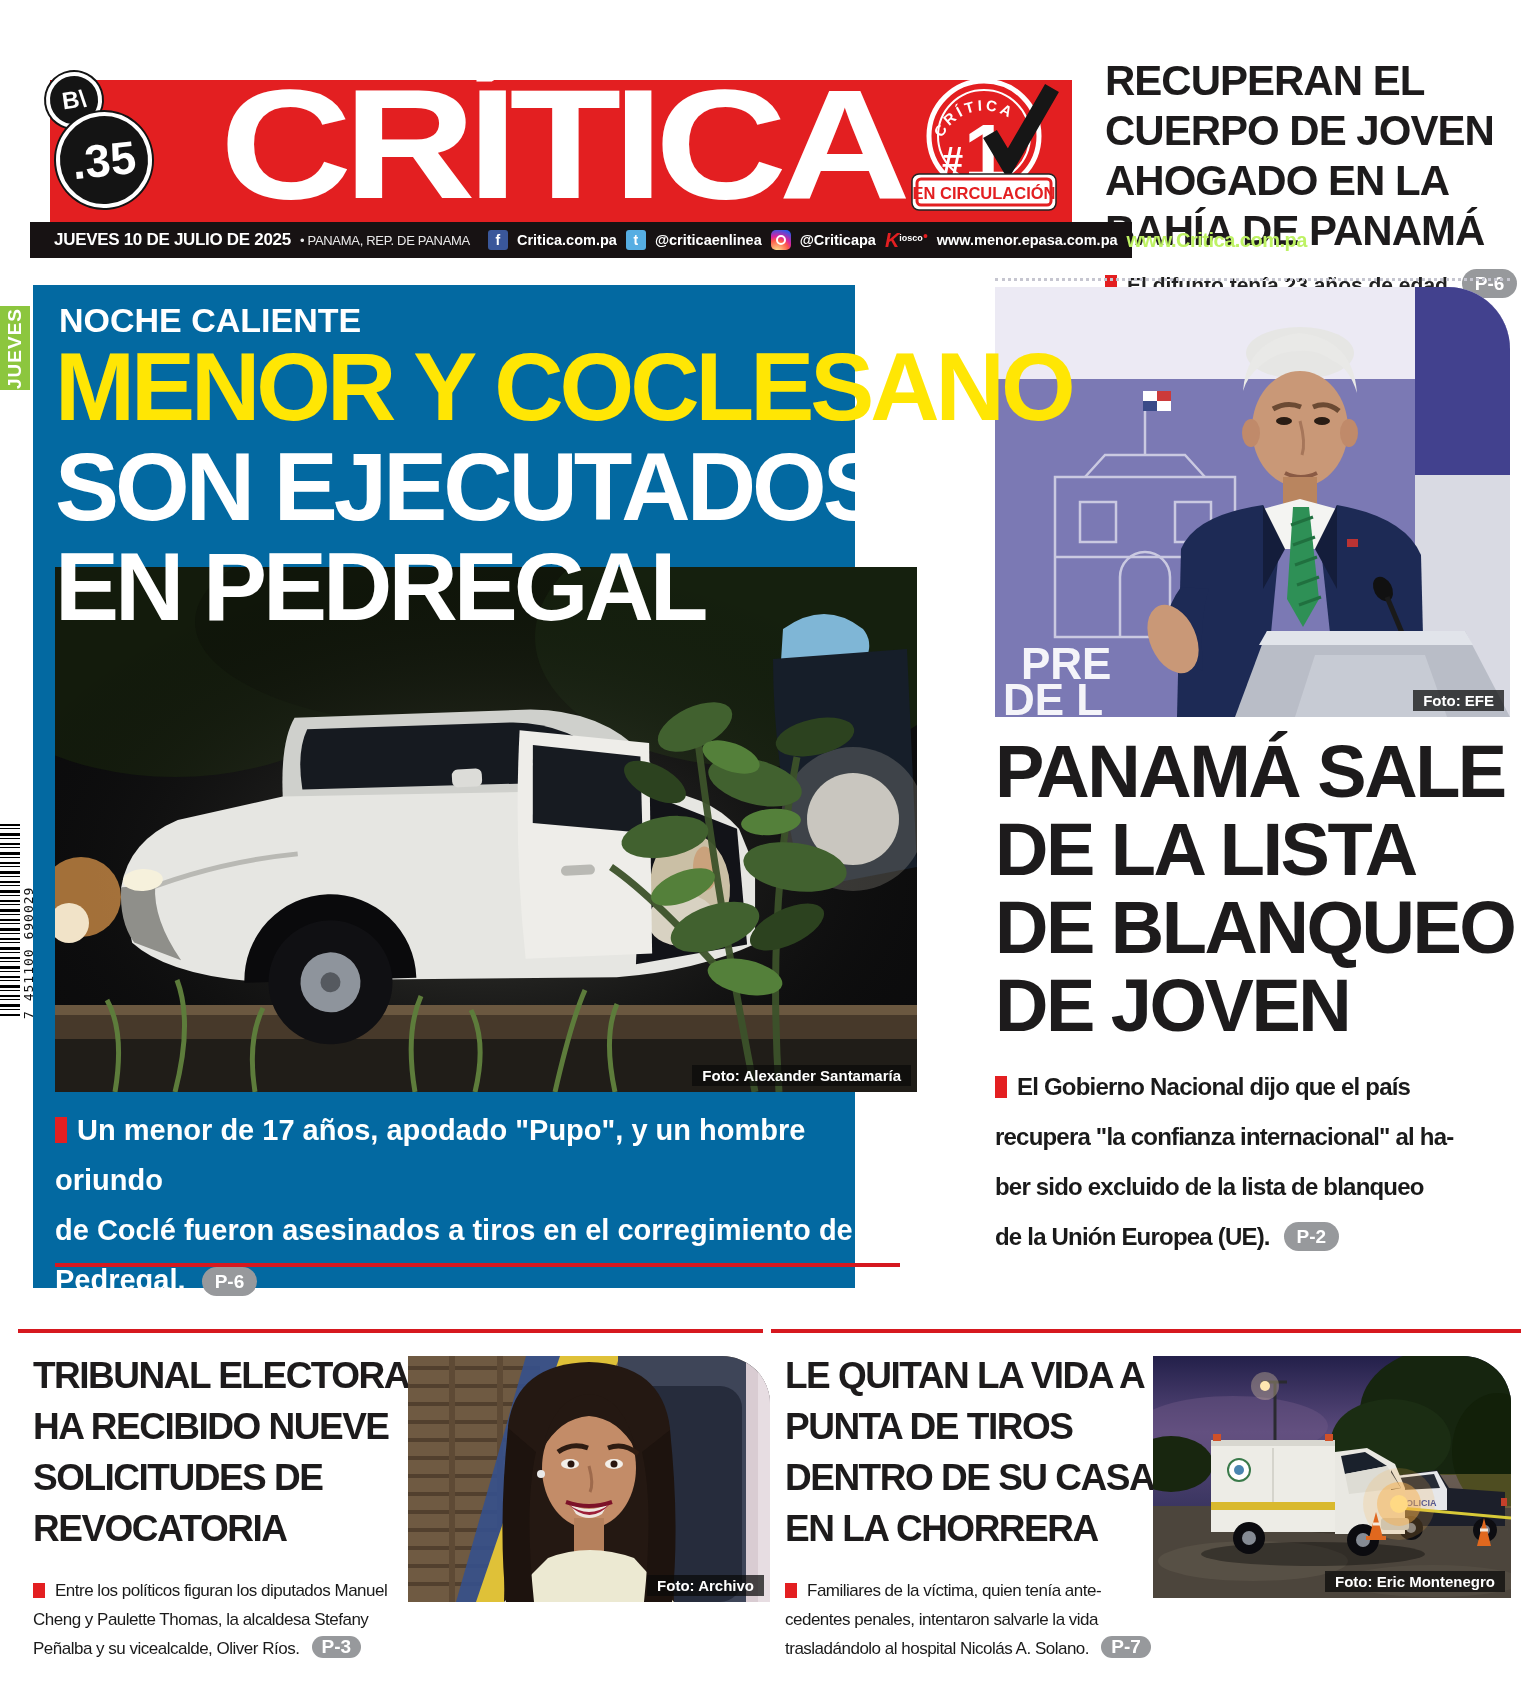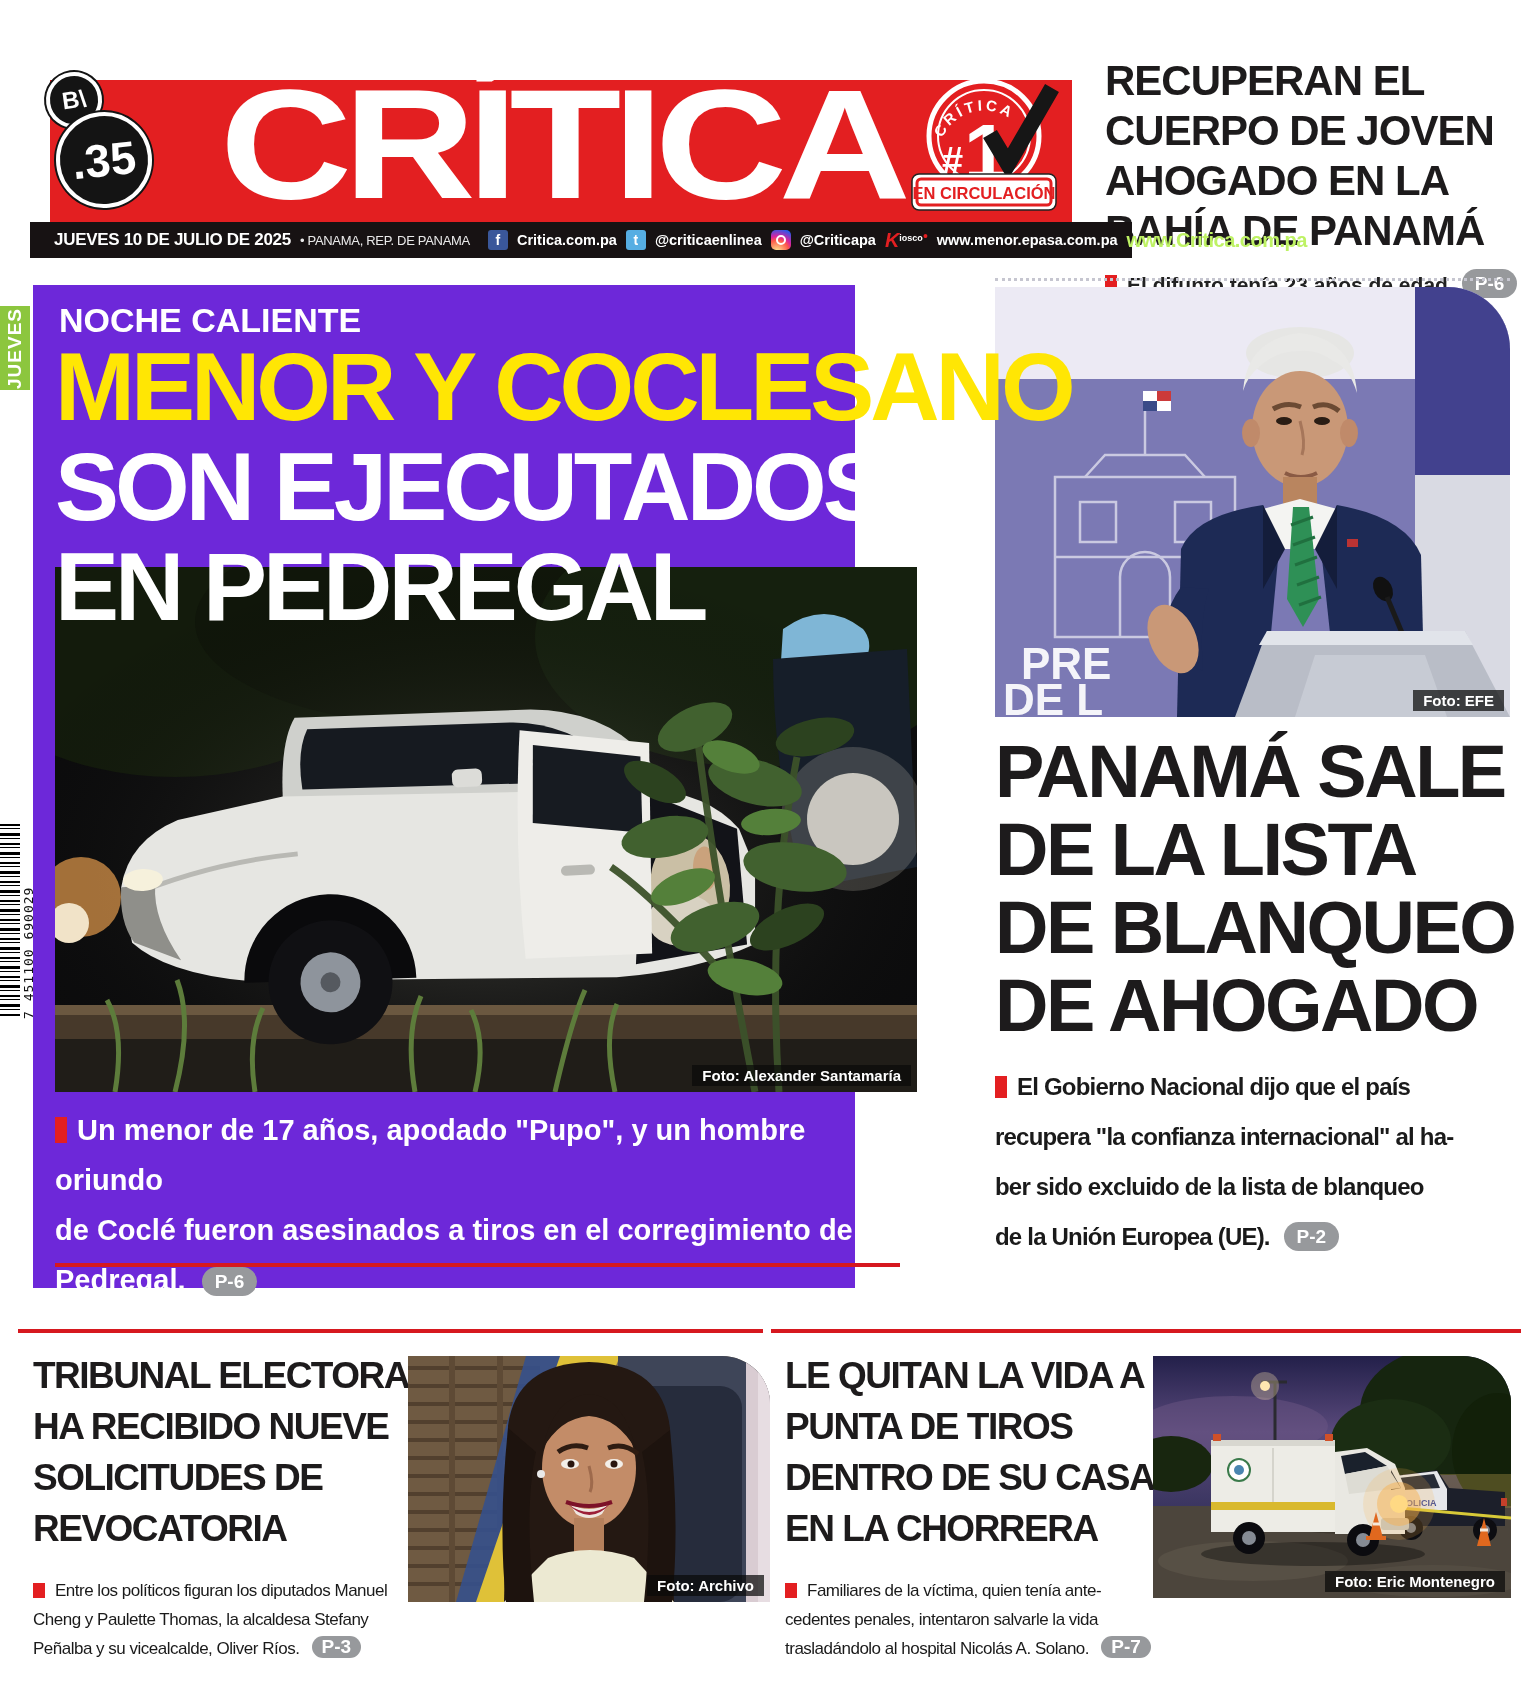--- a/index.html
+++ b/index.html
@@ -58,21 +58,21 @@
   .daytab span { writing-mode:vertical-rl; transform:rotate(180deg); color:#fff; font-weight:bold;
                  font-size:19px; letter-spacing:1px; }
   .barcode { left:0; top:816px; width:36px; height:210px; }
   .bars { position:absolute; left:0; top:8px; width:20px; height:192px; background:#fff;
           background-image:repeating-linear-gradient(180deg,#000 0 2px,#fff 2px 4px,#000 4px 5px,
           #fff 5px 9px,#000 9px 12px,#fff 12px 14px,#000 14px 15px,#fff 15px 19px); }
   .bnum { position:absolute; left:21px; top:203px; transform:rotate(-90deg); transform-origin:0 0;
           font-family:"DejaVu Sans Mono", monospace; font-size:13px; letter-spacing:1px; color:#111; white-space:nowrap; }
 
   
-  .panel { left:33px; top:285px; width:822px; height:1003px; background:#6d28d9; }
+  .panel { left:33px; top:285px; width:822px; height:1003px; background:#0369a1; }
   .kicker { position:absolute; left:26px; top:16px; font-size:34px; font-weight:bold; color:#fff; z-index:3; white-space:nowrap; }
   .mhl { position:absolute; left:22px; font-size:96px; line-height:100px; font-weight:bold;
          letter-spacing:-4px; white-space:nowrap; z-index:3; }
   .mhl.y { top:52px; color:#ffe604; }
   .mhl.w1 { top:152px; color:#fff; }
   .mhl.w2 { top:252px; color:#fff; }
   .mphoto { position:absolute; left:22px; top:282px; width:862px; height:525px; z-index:1; overflow:hidden; }
   .credit { position:absolute; right:6px; bottom:6px; background:rgba(10,10,10,.72); color:#fff;
             font-size:15px; font-weight:bold; padding:2px 10px; white-space:nowrap; z-index:4; }
   .mcap { position:absolute; left:22px; top:820px; width:862px; font-size:29px; line-height:50px;
@@ -330,21 +330,21 @@
       <path d="M272,344 L470,344 L478,358 L264,358 Z" fill="#e1e4ea"></path>
       <path d="M300,430 L320,368 L430,368 L452,430 Z" fill="#cdd1da" opacity=".7"></path>
     </svg>
     <span class="credit">Foto: EFE</span>
   </div>
 
   <div class="ehl abs">
     <div class="l">PANAMÁ SALE</div>
     <div class="l">DE LA LISTA</div>
     <div class="l">DE BLANQUEO</div>
-    <div class="l">DE AHOGADO</div>
+    <div class="l">DE JOVEN</div>
   </div>
 
   <p class="esum abs">
     <span class="bullet b22"></span><span>El Gobierno Nacional dijo que el país</span><br>
     <span>recupera "la confianza internacional" al ha-</span><br>
     <span>ber sido excluido de la lista de blanqueo</span><br>
     <span>de la Unión Europea (UE).</span>
     <span class="pill">P-2</span>
   </p>
 

